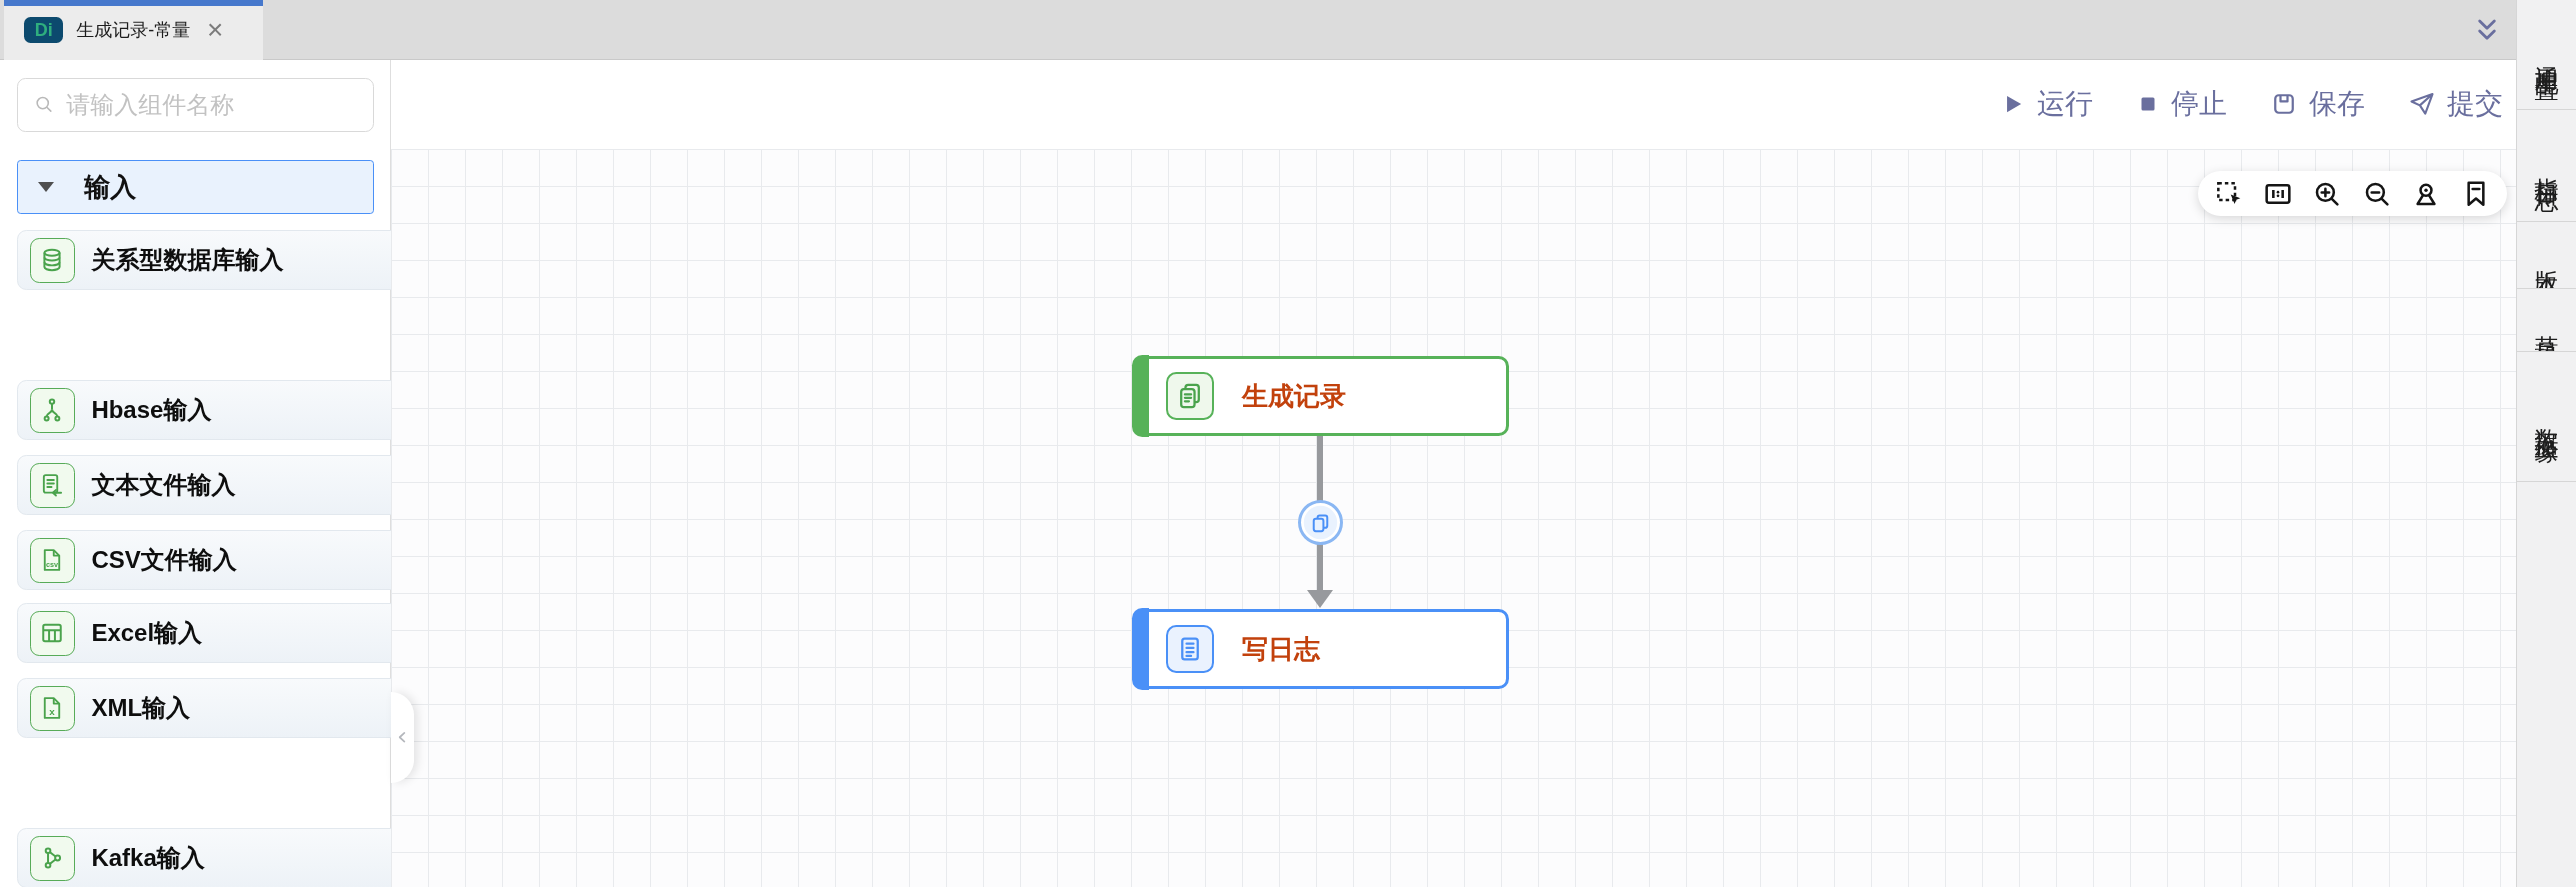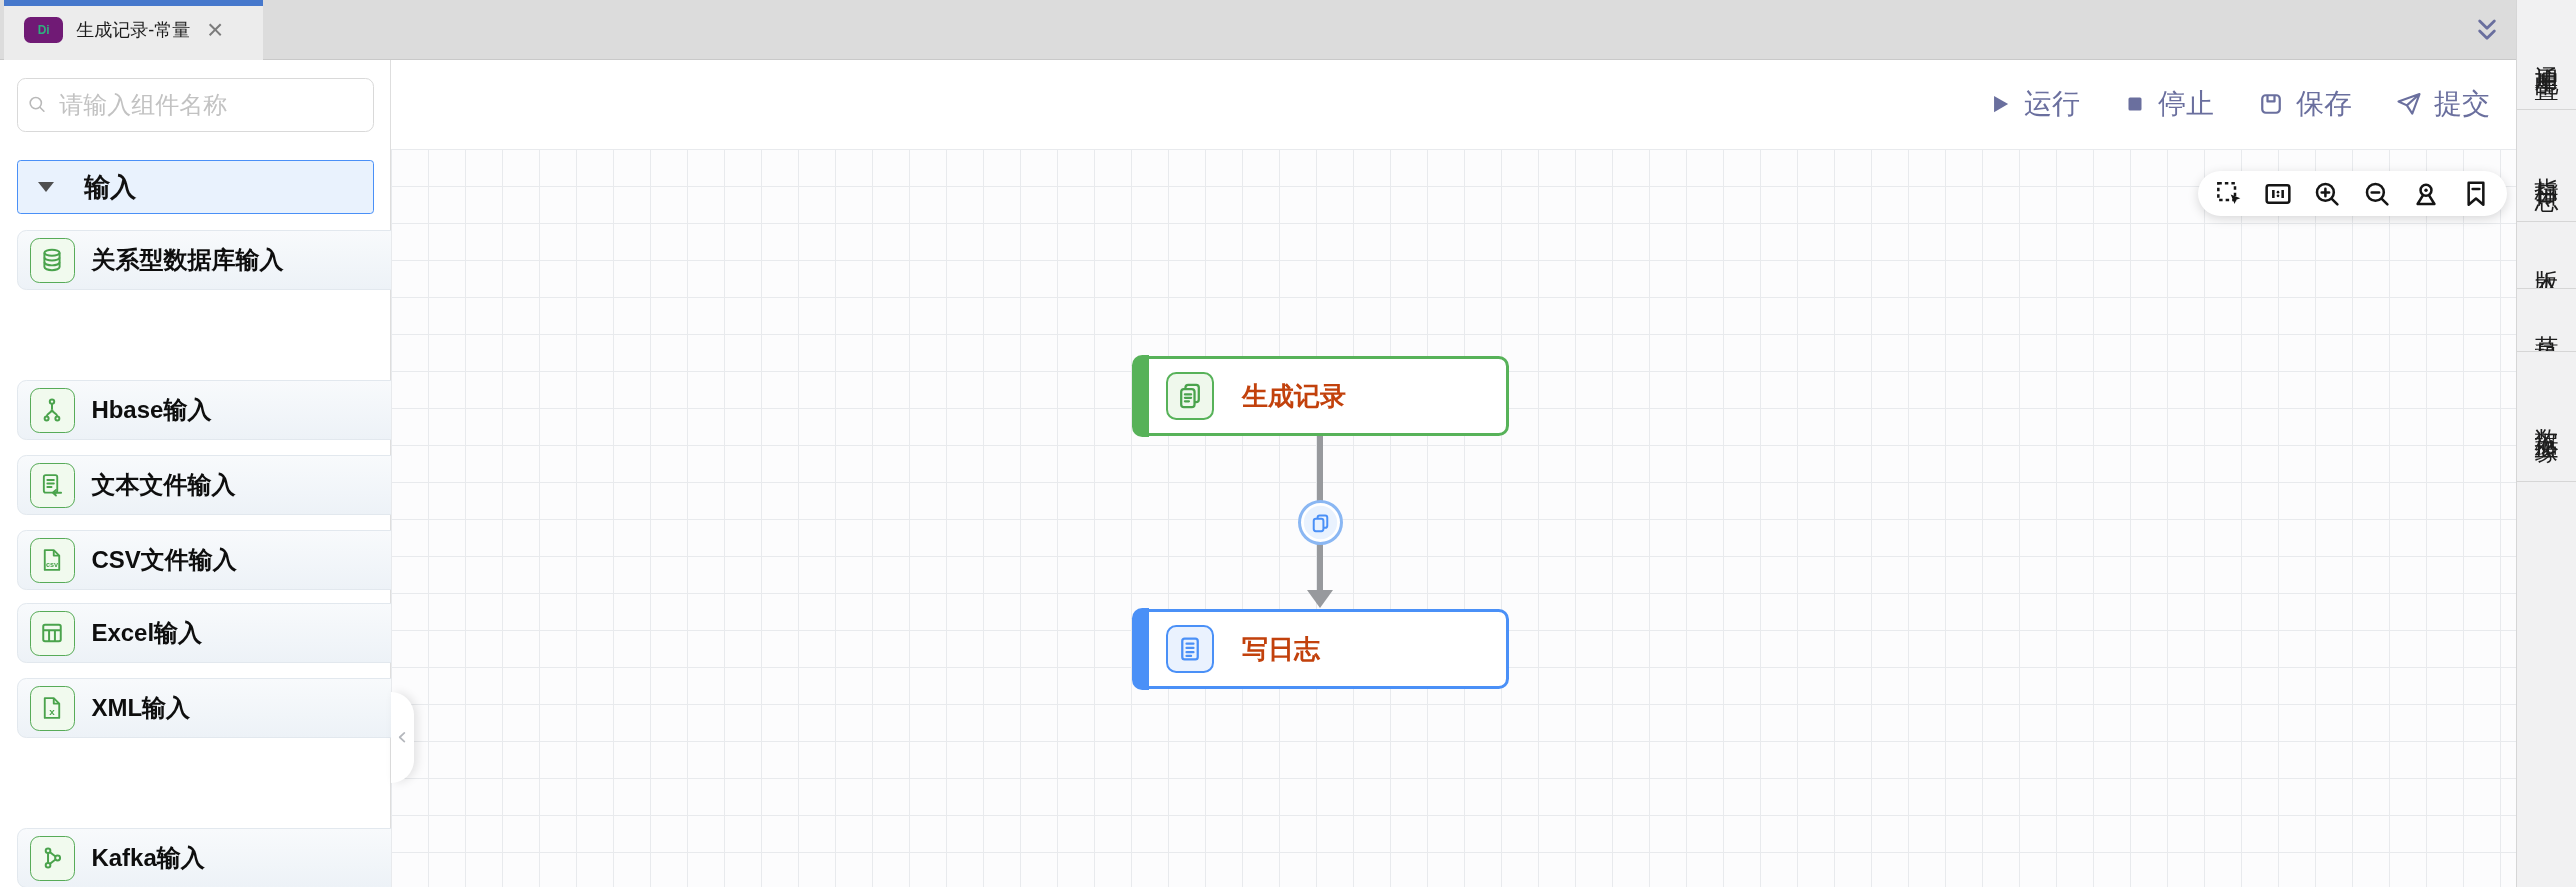--- a/index.html
+++ b/index.html
@@ -5,32 +5,32 @@
   html,body{margin:0;padding:0;}
   body{
     width:2576px;height:887px;position:relative;overflow:hidden;
     font-family:"Liberation Sans","DejaVu Sans",sans-serif;
     background:#ffffff;
   }
   
   .tabbar{position:absolute;left:0;top:0;width:2516px;height:60px;background:#dcdcdc;border-bottom:0.9px solid #c9c9c9;box-sizing:border-box;}
   .tab{position:absolute;left:3.7px;top:0;width:259px;height:60px;background:#ececec;display:flex;align-items:center;padding-left:20.5px;box-sizing:border-box;cursor:pointer;}
   .tab-accent{position:absolute;left:0;top:0;width:100%;height:5.6px;background:#4678cc;}
-  .di-badge{flex:none;width:39px;height:26px;border-radius:6.5px;background:#701a75;color:#2fae7e;font-size:12px;font-weight:700;display:flex;align-items:center;justify-content:center;margin-right:13px;}
+  .di-badge{flex:none;width:39px;height:26px;border-radius:6.5px;background:#0c4a6e;color:#2fae7e;font-size:18px;font-weight:700;display:flex;align-items:center;justify-content:center;margin-right:13px;}
   .tab-title{font-size:18px;color:#1c1c1c;font-weight:500;white-space:nowrap;}
   .tab-close{margin-left:16.7px;font-size:28px;color:#7c7c7c;line-height:1;cursor:pointer;}
   .tabbar-collapse{position:absolute;right:9.3px;top:11px;width:39px;height:39px;display:flex;align-items:center;justify-content:center;cursor:pointer;}
 
   
-  .header-toolbar{position:absolute;left:391px;top:60px;width:2125px;height:88px;background:#ffffff;display:flex;align-items:center;justify-content:flex-end;gap:43px;padding-right:26px;box-sizing:border-box;}
+  .header-toolbar{position:absolute;left:391px;top:60px;width:2125px;height:88px;background:#ffffff;display:flex;align-items:center;justify-content:flex-end;gap:43px;padding-right:13px;box-sizing:border-box;}
   .tb-btn{display:flex;align-items:center;gap:11px;font-size:28px;color:#6a6f9e;background:none;border:none;cursor:pointer;font-family:inherit;padding:0;}
 
   
   .left-panel{position:absolute;left:0;top:60px;width:391px;height:827px;background:#ffffff;border-right:0.9px solid #dedede;box-sizing:border-box;}
-  .search-wrap{position:absolute;left:16.7px;top:17.7px;width:357px;height:54px;border:0.9px solid #d9d9d9;border-radius:8.4px;background:#fff;display:flex;align-items:center;gap:9.3px;padding:0 8px;box-sizing:border-box;}
+  .search-wrap{position:absolute;left:16.7px;top:17.7px;width:357px;height:54px;border:0.9px solid #d9d9d9;border-radius:8.4px;background:#fff;display:flex;align-items:center;gap:9.3px;padding:0 15px;box-sizing:border-box;}
   .search-wrap input{border:none;outline:none;font-size:24px;color:#333;width:100%;background:transparent;font-family:inherit;}
   .search-wrap input::placeholder{color:#c2c2c2;}
   .group-header{position:absolute;left:16.7px;top:100px;width:357px;height:54px;border:1.9px solid #4a90f7;border-radius:3.7px;background:#e9f2fd;display:flex;align-items:center;padding-left:20.5px;box-sizing:border-box;cursor:pointer;}
   .caret{width:0;height:0;border-left:8.4px solid transparent;border-right:8.4px solid transparent;border-top:10.2px solid #4f4f4f;margin-right:30px;}
   .group-label{font-size:26px;font-weight:600;color:#111;}
   .comp-item{position:absolute;left:16.7px;width:431px;height:60px;border-radius:9.3px;background:linear-gradient(180deg,#f8fafc 0%,#edf2f7 100%);border:0.9px solid #e2e8ee;display:flex;align-items:center;gap:16.7px;padding-left:12px;box-sizing:border-box;cursor:grab;}
   .comp-icon{flex:none;width:43px;height:43px;border-radius:9.3px;border:1.9px solid #57ab58;background:#f1faee;display:flex;align-items:center;justify-content:center;}
   .comp-label{font-size:24px;font-weight:700;color:#0e0e0e;white-space:nowrap;}
 
   

